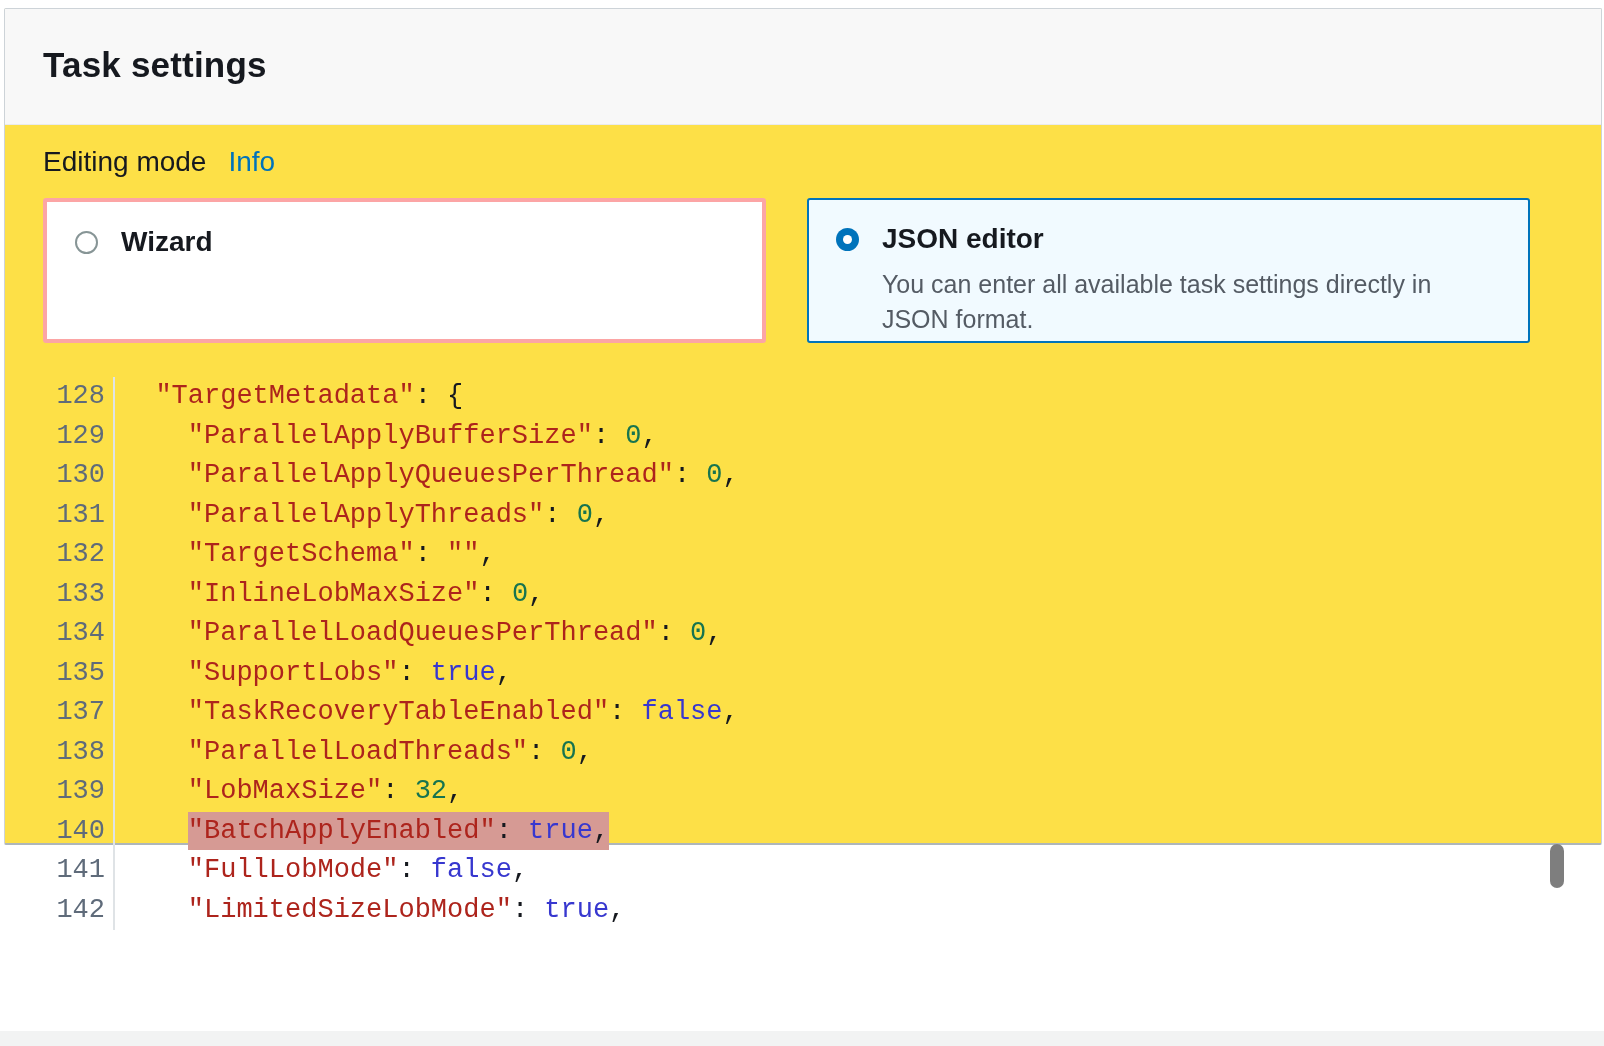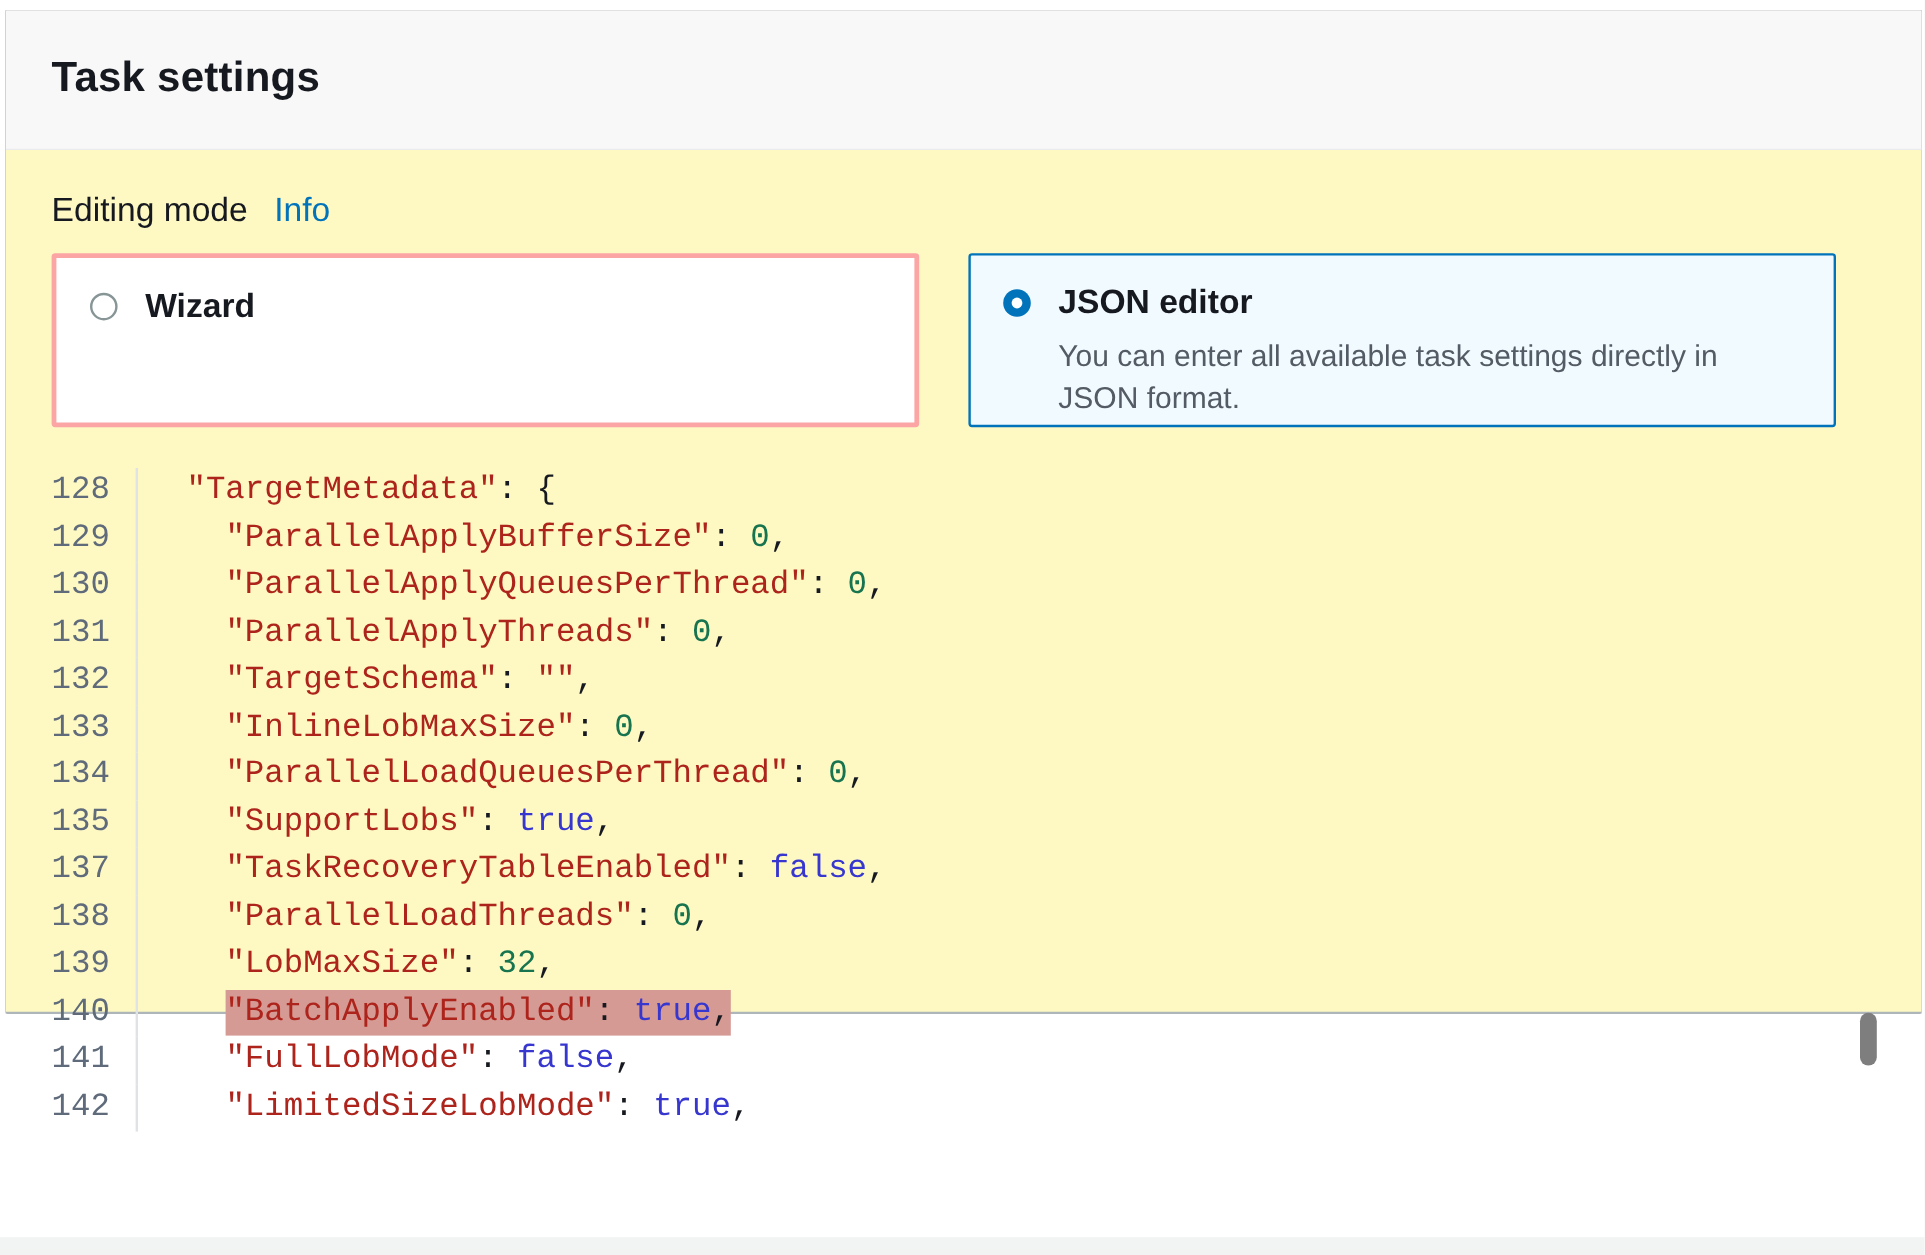--- a/index.html
+++ b/index.html
@@ -1,35 +1,35 @@
 <!DOCTYPE html>
 <html><head>
 <meta charset="utf-8">
 <style>
   * { margin:0; padding:0; box-sizing:border-box; }
   html,body { width:1604px; height:1046px; background:#f2f3f3; font-family:"Liberation Sans", sans-serif; }
   .page { position:relative; width:1604px; height:1046px; overflow:hidden; background:#ffffff; }
 
   .panel {
     position:absolute; left:4px; top:8px; width:1598px; height:837px;
-    background:#fef9c3;
+    background:#fde047;
     border:1px solid #cdd3d8;
     border-bottom:2px solid #aeb6ba;
     border-radius:2px;
   }
   .panel-header {
     height:116px; background:#f8f8f8;
     border-bottom:1px solid #e9ebed;
     padding:36px 38px 0 38px;
   }
   .panel-title { font-size:35px; font-weight:bold; color:#16191f; letter-spacing:0.2px; }
 
   .panel-body { padding:0 38px; }
 
-  .field-label-row { margin-top:34px; display:flex; align-items:flex-end; }
+  .field-label-row { margin-top:21px; display:flex; align-items:flex-end; }
   .field-label { font-size:28px; color:#16191f; }
   .info-link { font-size:28px; font-weight:normal; color:#0073bb; margin-left:22px; cursor:pointer; text-decoration:none; }
 
   .tiles-row { margin-top:20px; display:flex; gap:41px; }
   .tile {
     width:723px; height:145px; border-radius:3px; background:#ffffff;
     border:4px solid #fca5a5; padding:24px 28px; cursor:pointer;
   }
   .tile.selected {
     border:2px solid #0073bb; background:#f1faff; padding:23px 27px;
@@ -46,21 +46,21 @@
   .radio.checked::after {
     content:""; position:absolute; left:7px; top:7px; width:9px; height:9px;
     border-radius:50%; background:#ffffff;
   }
   .tile-title { font-size:28px; font-weight:bold; color:#16191f; }
   .tile-desc { margin-top:12px; font-size:25px; line-height:1.38; color:#545b64; max-width:620px; }
 
   .editor { margin-top:34px; font-family:"Liberation Mono", monospace; font-size:27px; }
   .code-row { display:flex; height:39.5px; line-height:39.5px; white-space:pre; }
   .gutter {
-    width:72px; flex:0 0 72px; text-align:left; padding-right:20px;
+    width:72px; flex:0 0 72px; text-align:right; padding-right:8px;
     border-right:2px solid #dfe3e6; color:#5f6b7a;
   }
   .code-text { padding-left:8px; color:#16191f; }
   .tok-str  { color:#ad241c; }
   .tok-pun  { color:#16191f; }
   .tok-num  { color:#17744f; }
   .tok-bool { color:#3737cf; }
   .hl { background:#d69a94; padding:4px 0; }
 
   .scroll-thumb {

